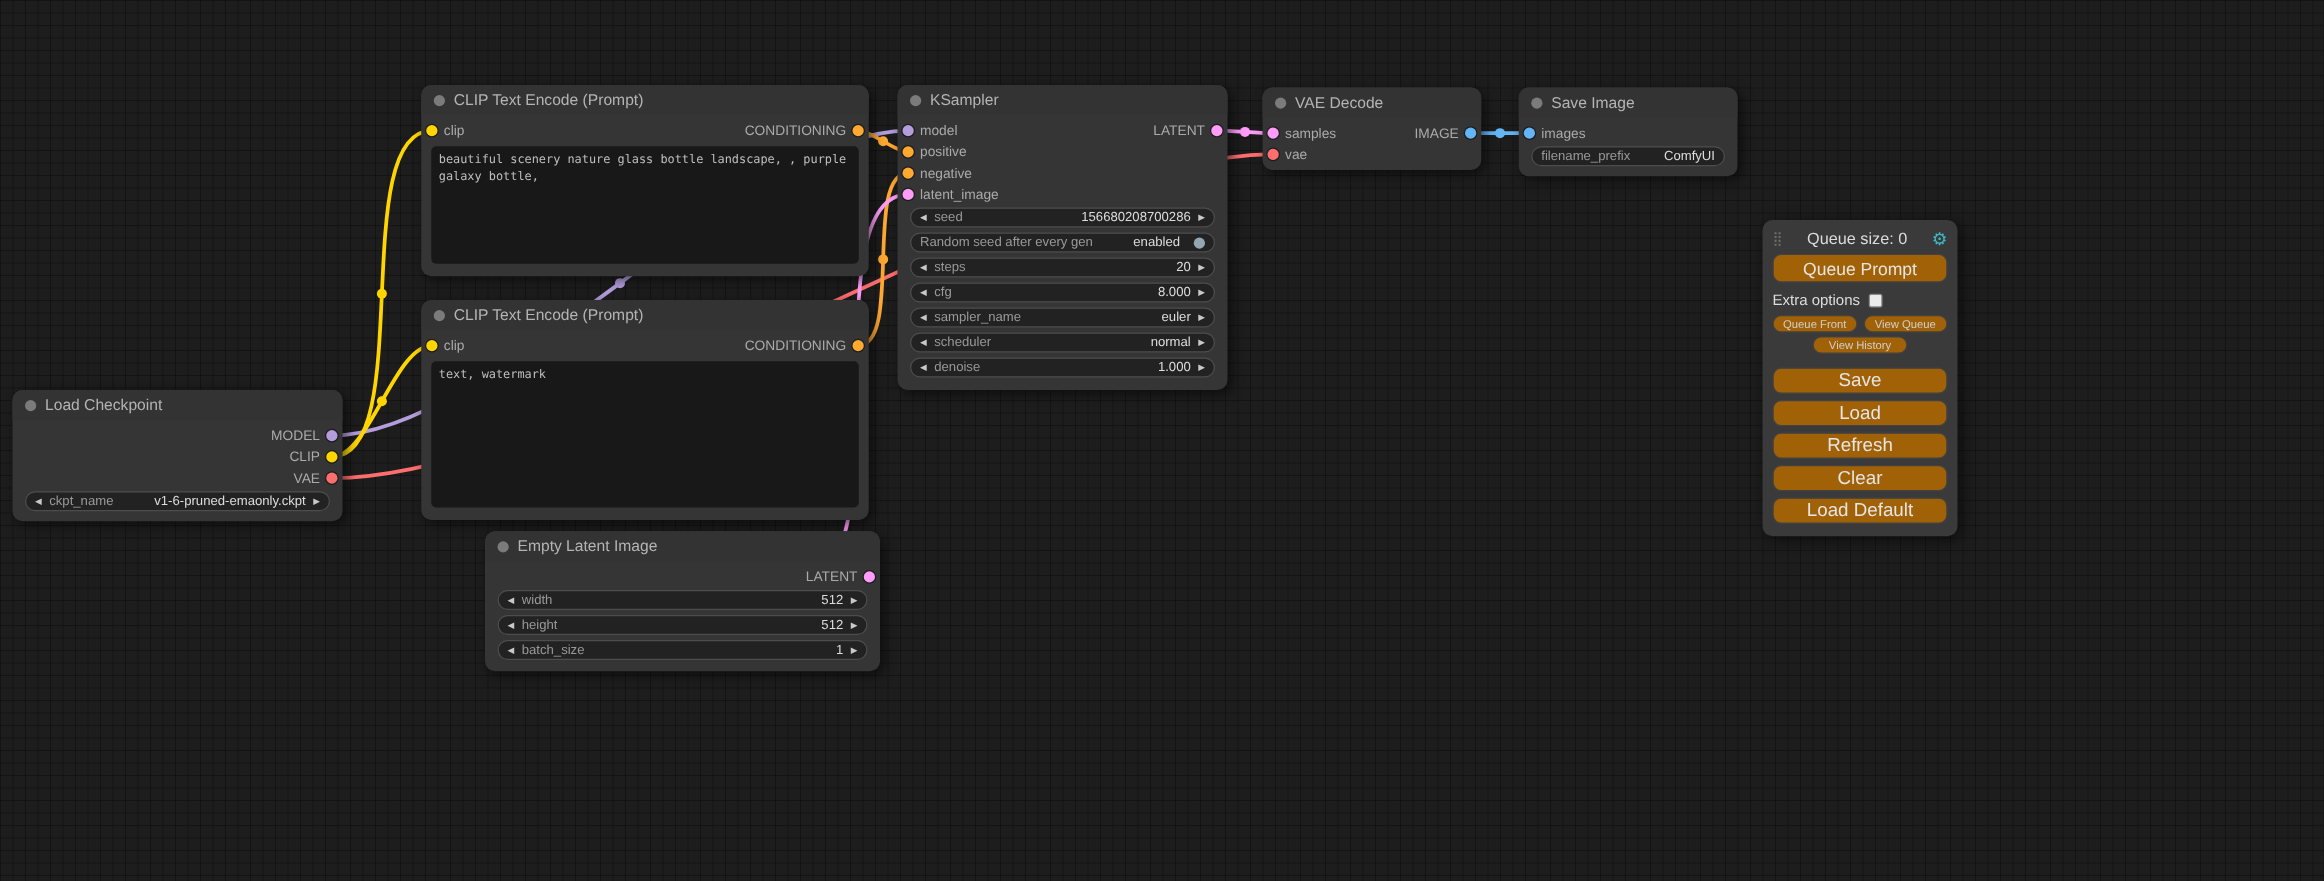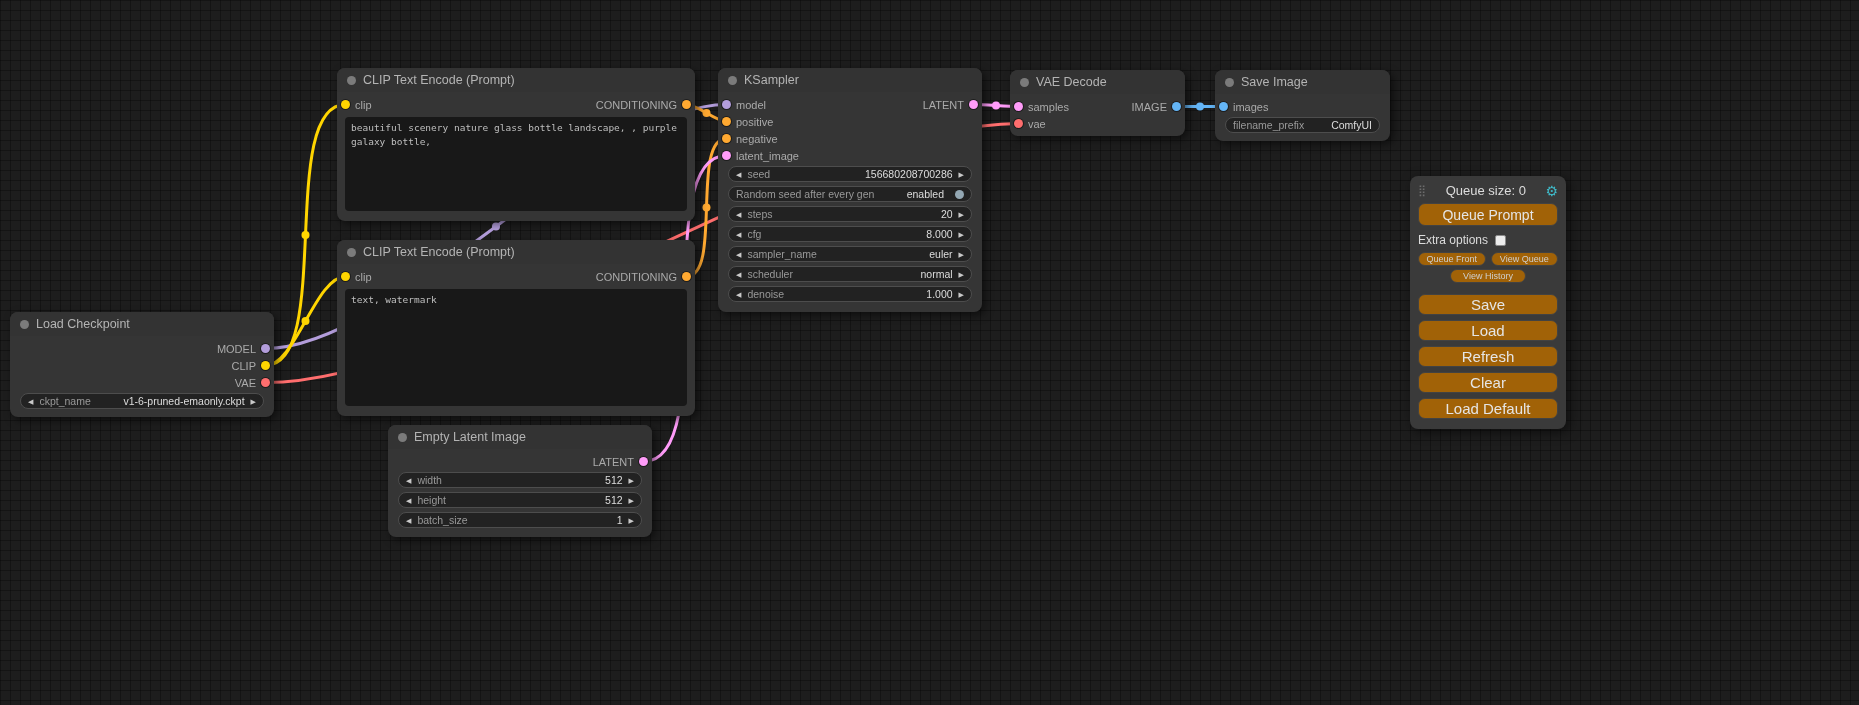--- a/index.html
+++ b/index.html
@@ -166,21 +166,21 @@
         </div>
         <div class="slot out">
           <span class="slot-label">CONDITIONING</span>
           <span class="dot" style="background: rgb(255, 169, 49);"></span>
         </div>
       </div>
       <textarea class="prompt-text" style="height: 117px;">text, watermark</textarea>
     </div>
   </div>
 
-  <div class="node" style="left:388px; top:425px; width:264px; height:112px;">
+  <div class="node" style="left:388px; top:425px; width:316px; height:112px;">
     <div class="node-title">
       <span class="collapse-dot"></span>
       <span class="title-text">Empty Latent Image</span>
     </div>
     <div class="node-body">
       <div class="slot out">
         <span class="slot-label">LATENT</span>
         <span class="dot" style="background: rgb(255, 156, 249);"></span>
       </div>
       <div class="widget mt2">

